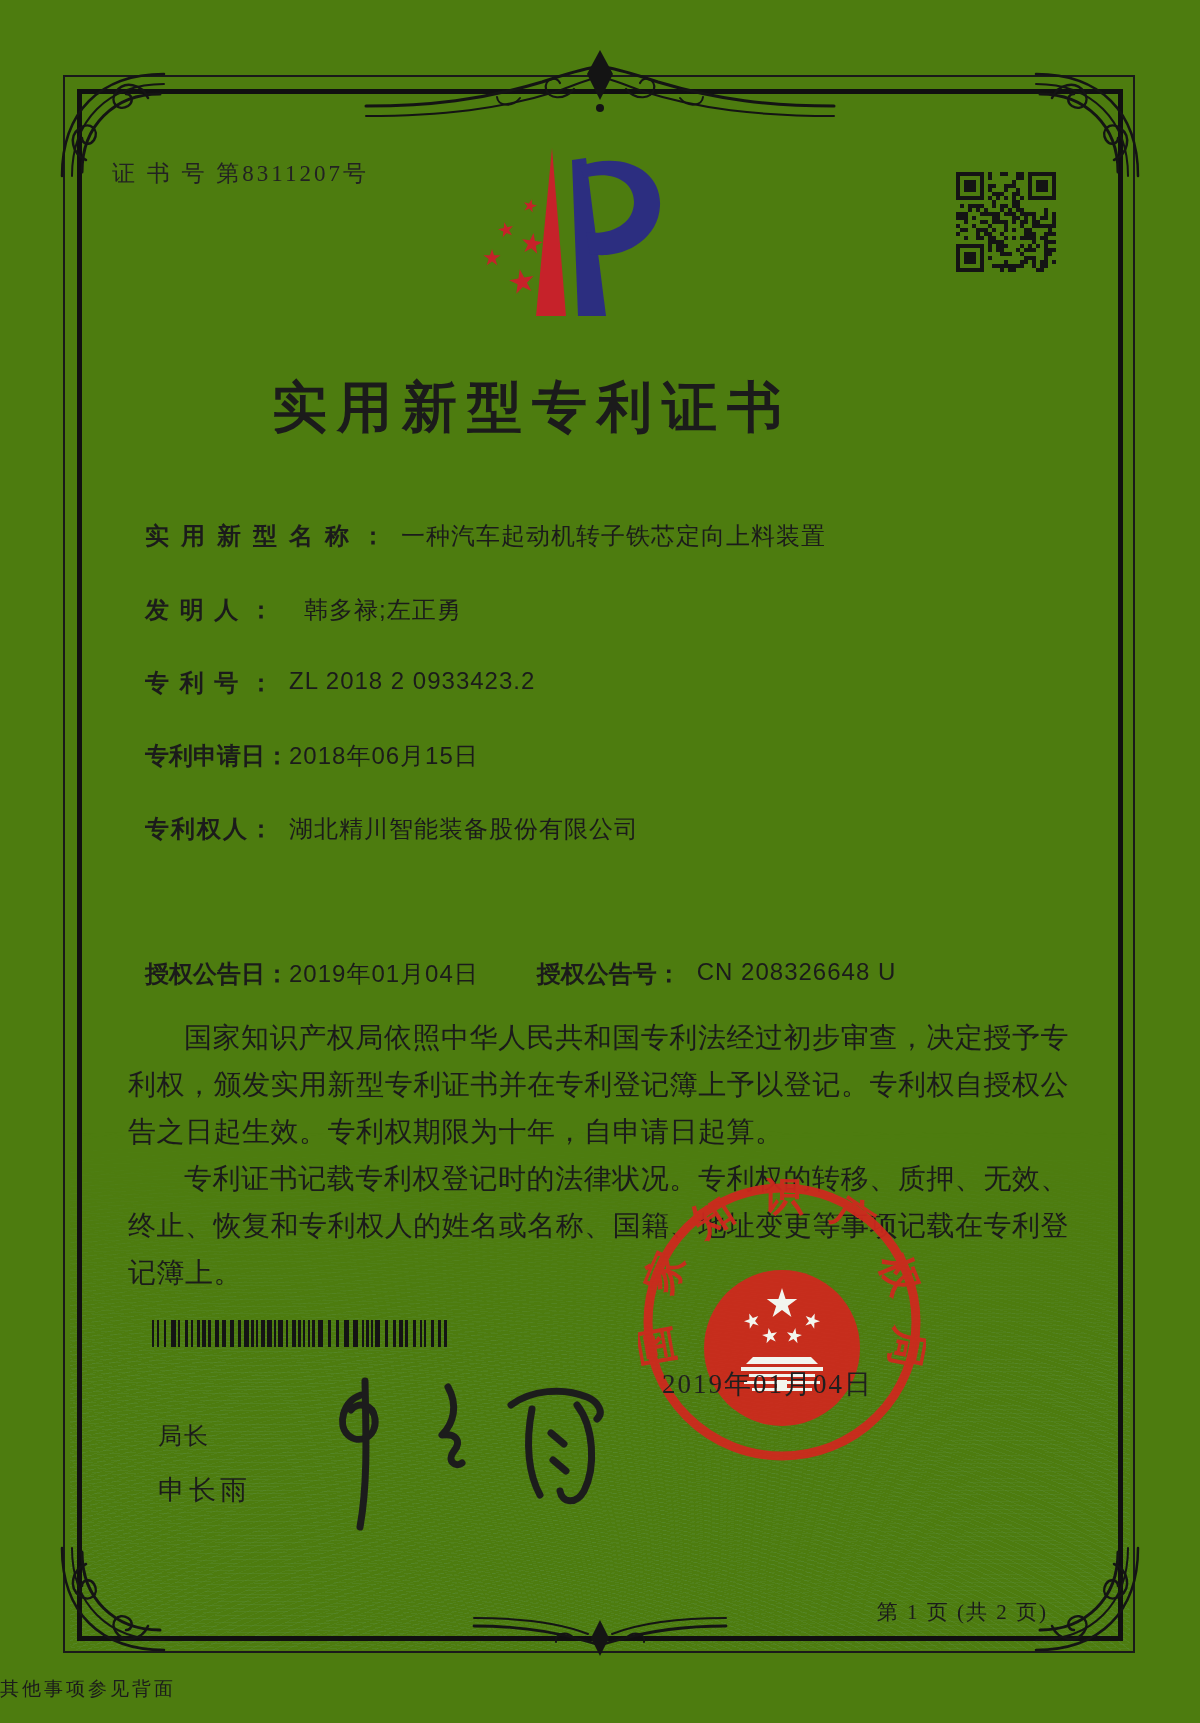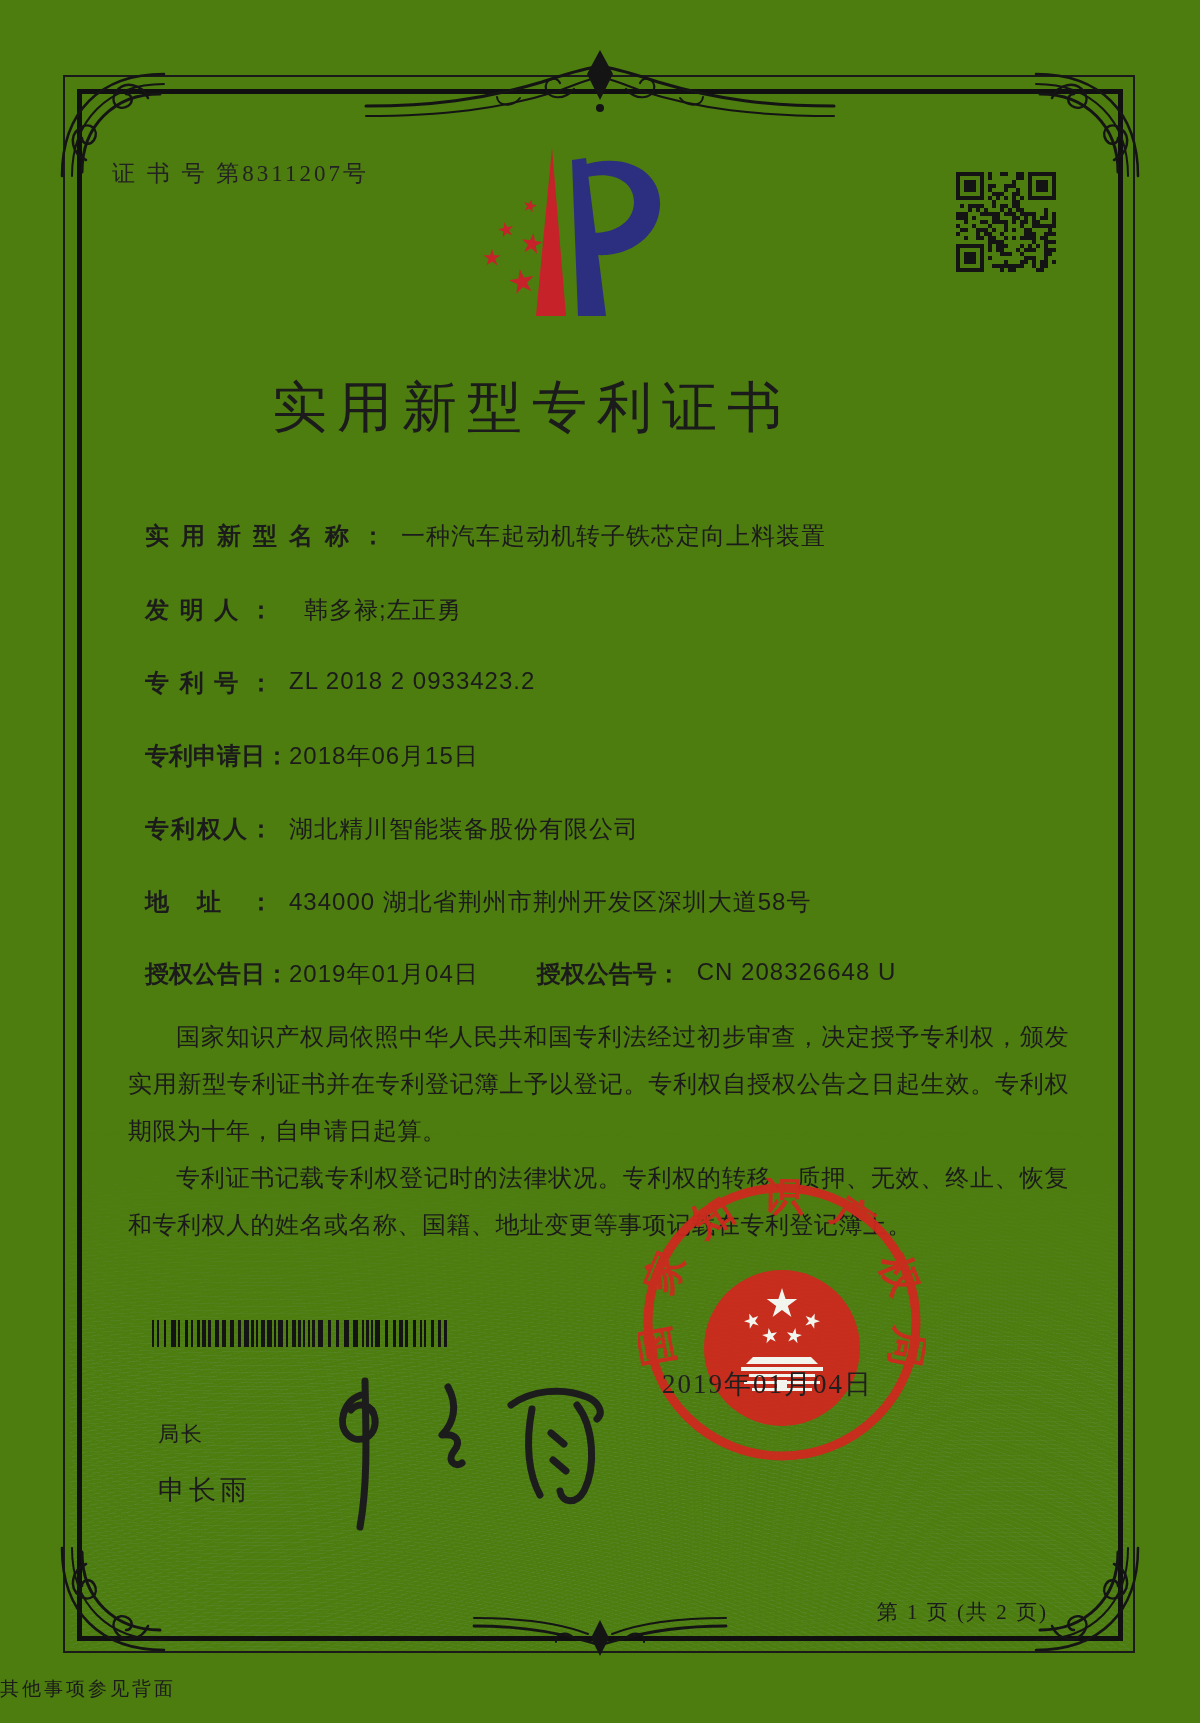--- a/index.html
+++ b/index.html
@@ -20,35 +20,35 @@
                border:2px solid #1a1a1a;z-index:1;}
   .frame-inner{position:absolute;left:77px;top:89px;width:1036px;height:1542px;
                border:5px solid #101010;z-index:1;}
   .corner{position:absolute;width:110px;height:110px;z-index:2;}
   .crest{position:absolute;z-index:3;}
 
   .cert-no{position:absolute;left:112px;top:158px;font-size:23px;letter-spacing:3px;
            font-weight:500;color:#222;z-index:3;}
 
   .title{position:absolute;left:0;top:334px;width:1064px;text-align:center;
-         font-size:55px;font-weight:400;letter-spacing:10px;z-index:3;}
+         font-size:55px;font-weight:700;letter-spacing:10px;z-index:3;}
 
   .field-row{position:absolute;left:145px;display:flex;align-items:flex-start;
              font-family:"Liberation Sans",sans-serif;font-size:24px;z-index:3;}
   .flabel{display:inline-block;font-weight:600;text-align:justify;text-align-last:justify;white-space:nowrap;}
   .w-wide{width:240px;}
   .w-std{width:128px;}
   .fvalue{margin-left:16px;font-weight:500;letter-spacing:1px;white-space:nowrap;}
   .flabel2{font-weight:600;margin-left:58px;white-space:nowrap;}
 
   .body-text{position:absolute;left:128px;top:1014px;width:941px;z-index:3;
-             font-size:24px;line-height:47px;text-align:justify;letter-spacing:.5px;}
+             font-size:28px;line-height:47px;text-align:justify;letter-spacing:.5px;}
   .body-text p{margin:0;text-indent:2em;}
 
-  .signer-title{position:absolute;left:158px;top:1420px;font-size:21px;letter-spacing:2px;z-index:3;
+  .signer-title{position:absolute;left:158px;top:1420px;font-size:24px;letter-spacing:2px;z-index:3;
                 font-family:"Liberation Sans",sans-serif;font-weight:500;}
   .signer-name{position:absolute;left:158px;top:1472px;font-size:27px;letter-spacing:4px;z-index:3;
                font-family:"Liberation Sans",sans-serif;font-weight:500;text-align:center;}
 
   .seal-date{position:absolute;left:662px;top:1366px;font-size:27px;letter-spacing:2px;
              color:#1f1f1f;z-index:6;white-space:nowrap;}
 
   .page-footer{position:absolute;left:8px;top:1598px;width:1040px;text-align:right;
                font-size:21px;letter-spacing:2px;z-index:3;}
   .back-note{position:absolute;left:0;top:1676px;width:1040px;text-align:left;
@@ -374,24 +374,20 @@
     <span class="fvalue">ZL 2018 2 0933423.2</span>
   </div>
   <div class="field-row" style="top:740px;">
     <span class="flabel w-std">专利申请日：</span>
     <span class="fvalue">2018年06月15日</span>
   </div>
   <div class="field-row" style="top:813px;">
     <span class="flabel w-std">专利权人：</span>
     <span class="fvalue">湖北精川智能装备股份有限公司</span>
   </div>
-  <div class="field-row" style="top:886px;">
-    <span class="flabel w-std">地址：</span>
-    <span class="fvalue">434000 湖北省荆州市荆州开发区深圳大道58号</span>
-  </div>
   <div class="field-row" style="top:958px;">
     <span class="flabel w-std">授权公告日：</span>
     <span class="fvalue">2019年01月04日</span>
     <span class="flabel2">授权公告号：</span>
     <span class="fvalue">CN 208326648 U</span>
   </div>
 
   <div class="body-text">
     <p>国家知识产权局依照中华人民共和国专利法经过初步审查，决定授予专利权，颁发实用新型专利证书并在专利登记簿上予以登记。专利权自授权公告之日起生效。专利权期限为十年，自申请日起算。</p>
     <p>专利证书记载专利权登记时的法律状况。专利权的转移、质押、无效、终止、恢复和专利权人的姓名或名称、国籍、地址变更等事项记载在专利登记簿上。</p>

